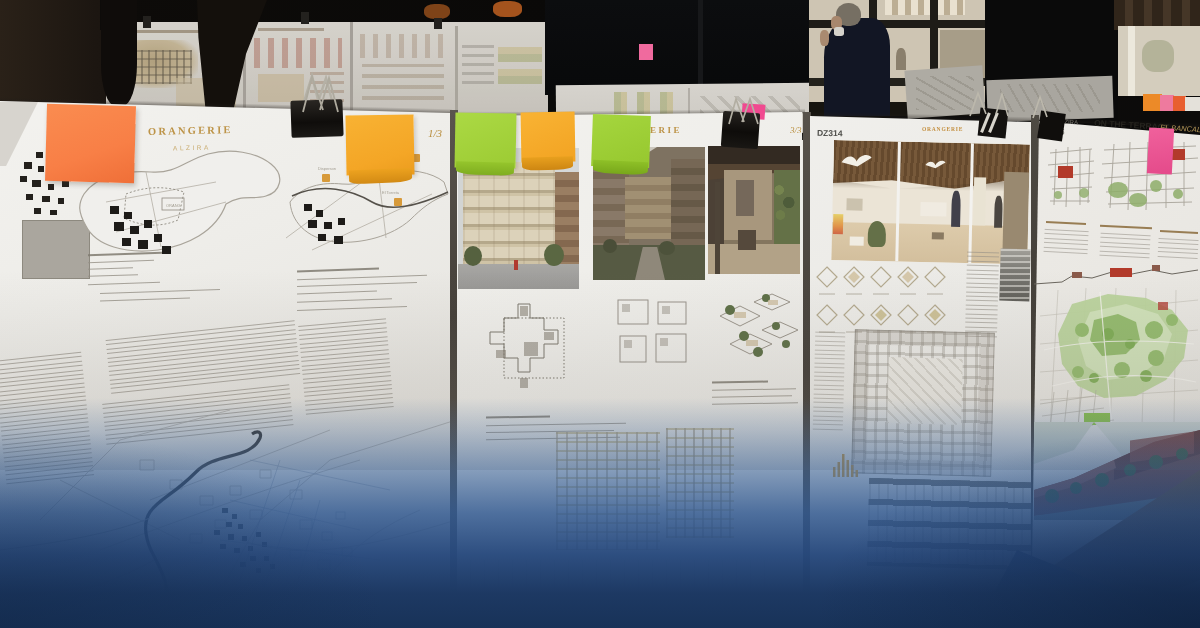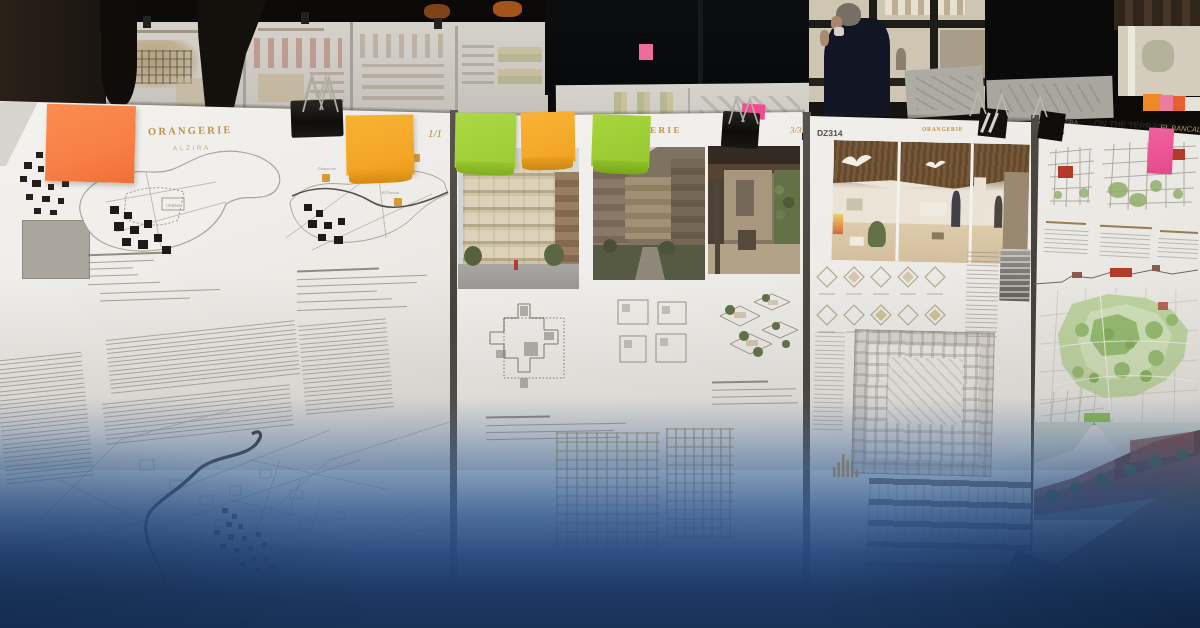--- a/index.html
+++ b/index.html
@@ -154,21 +154,21 @@
 <div class="a" style="left:1036px;top:116px;width:164px;height:5px;background:linear-gradient(180deg,rgba(32,28,24,.0),rgba(32,28,24,.45));transform:rotate(2.5deg);transform-origin:0 0;"></div>
 
 <div class="a" style="left:0;top:0;width:456px;height:628px;clip-path:polygon(0 101px,450px 113px,456px 628px,0 628px);background:linear-gradient(160deg,#f5f4f1 0%,#eeede9 40%,#e5e3de 75%,#dcdad5 100%);"></div>
 
 <div class="a" style="left:0;top:102px;width:38px;height:64px;background:#d7d4ce;clip-path:polygon(0 0,100% 0,16% 100%,0 100%);"></div>
 
 <div class="a gold" style="left:148px;top:125px;font-size:10.5px;letter-spacing:2.2px;transform:rotate(-1.2deg);">ORANGERIE</div>
 
 <div class="a" style="left:173px;top:144px;color:#c9ac70;letter-spacing:2.5px;font-size:6.5px;transform:rotate(-1.2deg);">ALZIRA</div>
 
-<div class="a" style="left:428px;top:127px;color:#b98f3f;font-size:11px;font-style:italic;font-family:'Liberation Serif',serif;">1/1</div>
+<div class="a" style="left:428px;top:127px;color:#b98f3f;font-size:11px;font-style:italic;font-family:'Liberation Serif',serif;">1/3</div>
 
 <svg class="a" style="left:14px;top:150px;" width="66" height="70" viewBox="0 0 66 70">
 <g fill="#23201c">
           <rect x="22" y="2" width="7" height="6"></rect>
           <rect x="34" y="8" width="6" height="5"></rect>
           <rect x="10" y="12" width="8" height="7"></rect>
           <rect x="24" y="16" width="6" height="6"></rect>
           <rect x="40" y="20" width="8" height="6"></rect>
           <rect x="6" y="26" width="7" height="6"></rect>
           <rect x="18" y="30" width="9" height="7"></rect>

